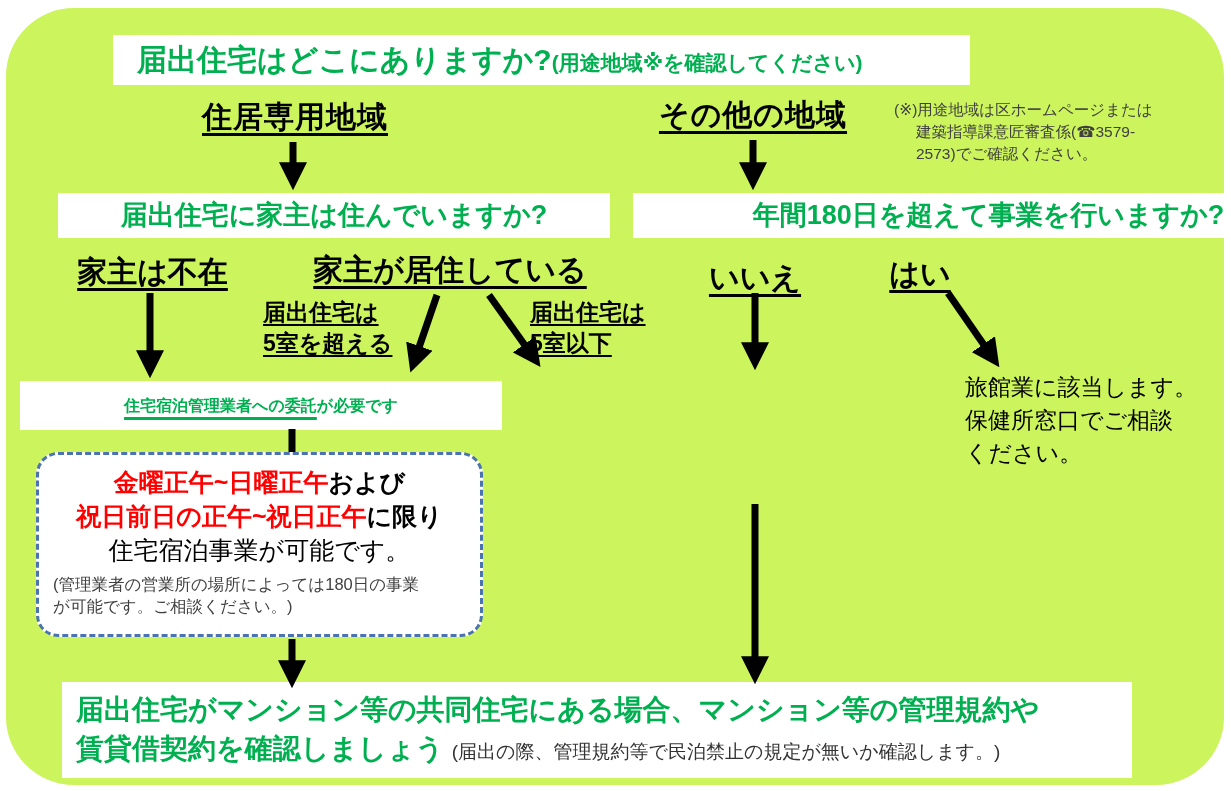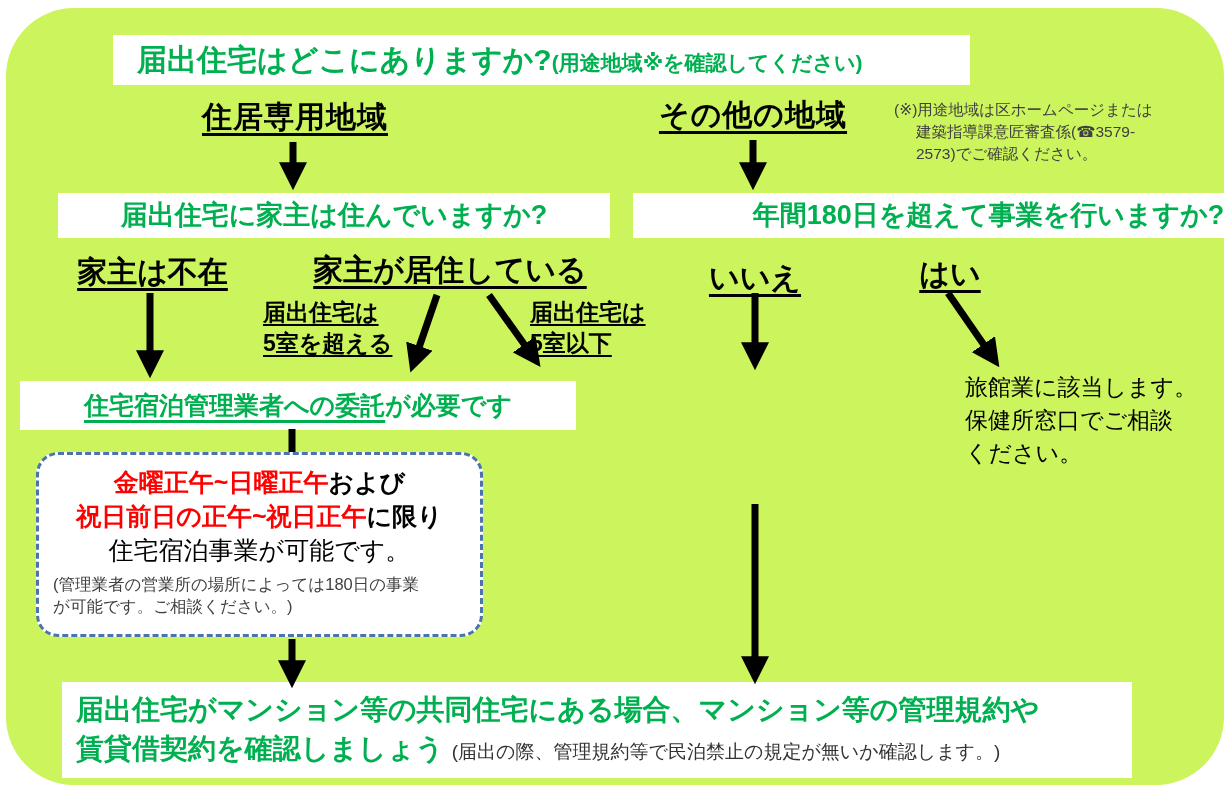--- a/index.html
+++ b/index.html
@@ -27,21 +27,21 @@
   .arealabel { font-size:30px; font-weight:bold; color:#000; letter-spacing:1px; white-space:nowrap; }
 
   .sidenote { left:866px; top:99px; width:356px; font-size:15.5px; line-height:22px; color:#404040;margin-left:28px; }
   .sidenote .ind { padding-left:22px; }
 
   .qbox { height:45px; line-height:45px; font-size:27px; font-weight:bold; color:#00b050; white-space:nowrap; }
 
   .branchlabel { font-size:30px; font-weight:bold; color:#000; white-space:nowrap; }
   .sublabel { font-size:23px; font-weight:bold; color:#000; line-height:31px; white-space:nowrap; }
 
-  .delegatebox { left:20px; top:381px; width:556px; height:49px; line-height:49px; font-size:25px; font-weight:bold; color:#00b050; white-space:nowrap; }
+  .delegatebox { left:20px; top:381px; width:482px; height:49px; line-height:49px; font-size:16px; font-weight:bold; color:#00b050; white-space:nowrap; }
 
   .dashbox { position:absolute; background:#ffffff; border:3px dashed #4a73b0; border-radius:22px; }
   .weekendbox { left:36px; top:452px; width:447px; height:185px; padding-top:10px; }
   .weekendbox .line { font-size:25px; line-height:34px; text-align:center; white-space:nowrap; }
   .weekendbox .note { font-size:16.5px; line-height:22px; color:#404040; text-align:left; padding-left:14px; margin-top:6px; white-space:nowrap; }
 
   .limitbox { left:523px; top:373px; width:425px; height:128px; padding:26px 0 0 20px; }
   .limitbox .line { font-size:26px; line-height:38px; white-space:nowrap; color:#000; }
 
   .ryokan { left:965px; top:371px; width:240px; font-size:23px; line-height:33px; color:#000; }
@@ -70,21 +70,21 @@
     <div class="ind">建築指導課意匠審査係(☎3579-</div>
     <div class="ind">2573)でご確認ください。</div>
   </div>
 
   <div class="whitebox qbox center" style="left:58px; top:193px; width:552px;">届出住宅に家主は住んでいますか?</div>
   <div class="whitebox qbox center" style="left:633px; top:193px; width:704px;padding-left:7px;">年間180日を超えて事業を行いますか?</div>
 
   <div class="abs branchlabel u center" style="left:40px; top:252px; width:225px;">家主は不在</div>
   <div class="abs branchlabel u center" style="left:275px; top:250px; width:350px;">家主が居住している</div>
   <div class="abs branchlabel u center" style="left:700px; top:258px; width:110px;">いいえ</div>
-  <div class="abs branchlabel u center" style="left:898px; top:254px; width:104px;">はい</div>
+  <div class="abs branchlabel u center" style="left:868px; top:254px; width:104px;">はい</div>
 
   <div class="abs sublabel" style="left:263px; top:297px;">
     <div class="u2">届出住宅は</div>
     <div class="u2">5室を超える</div>
   </div>
   <div class="abs sublabel" style="left:530px; top:297px;">
     <div class="u2">届出住宅は</div>
     <div class="u2">5室以下</div>
   </div>
 

